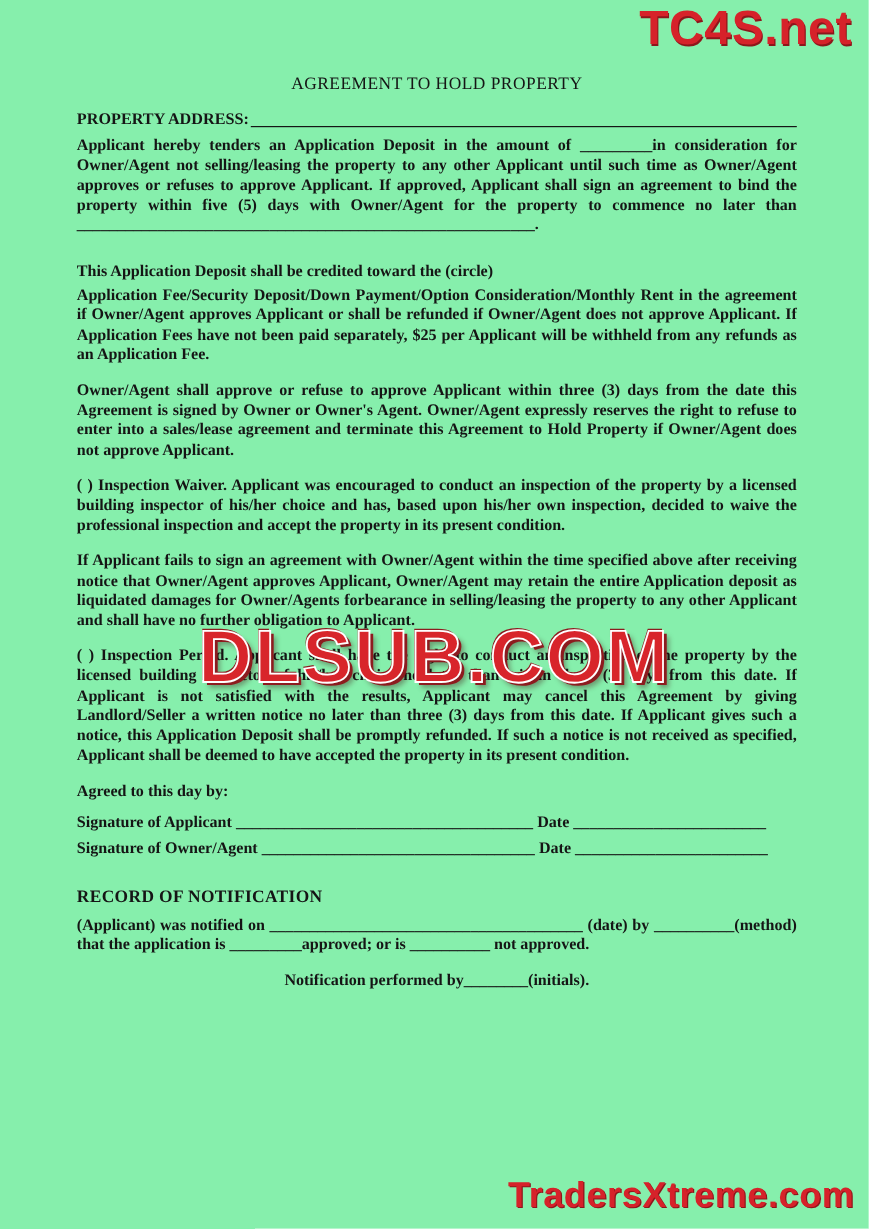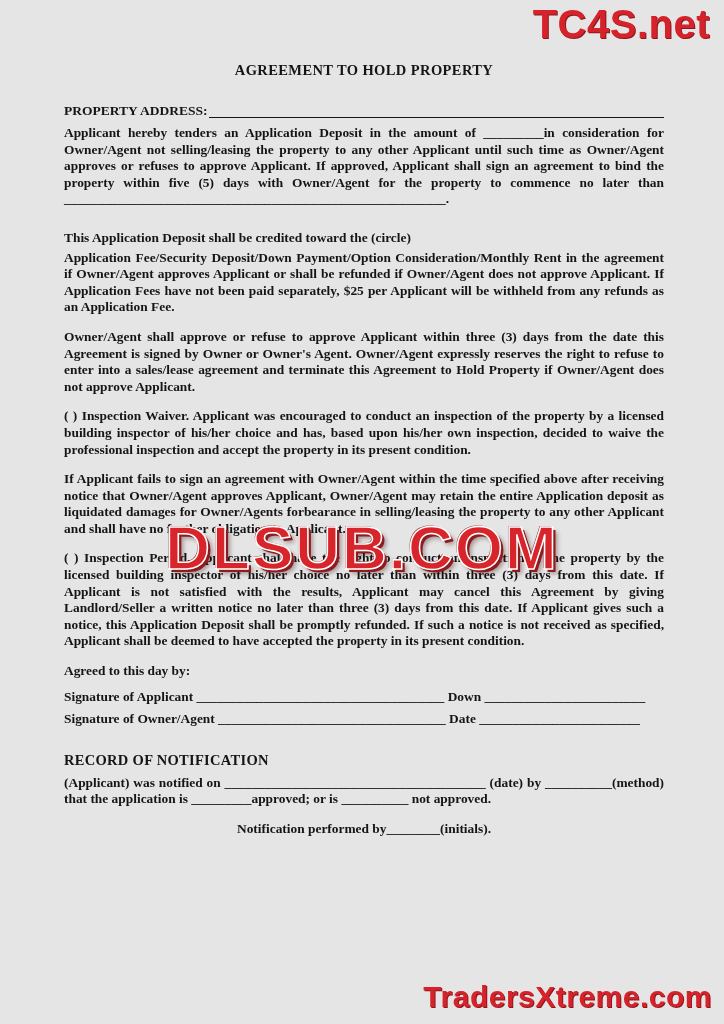--- a/index.html
+++ b/index.html
@@ -4,21 +4,21 @@
 <style>
   html, body {
     margin: 0;
     padding: 0;
     background: #ffffff;
   }
   .page {
     position: relative;
     width: 724px;
     height: 1024px;
-    background: #e5e5e5;
+    background: #86efac;
     overflow: hidden;
     font-family: "Liberation Serif", serif;
     color: #151515;
   }
   .logo-top {
     position: absolute;
     top: 2px;
     right: 14px;
     font-family: "Liberation Sans", sans-serif;
     font-weight: 900;
@@ -54,24 +54,24 @@
     text-shadow: 3px 3px 0 #8d1b1f, -1px -1px 0 #8d1b1f, 5px 5px 4px rgba(60,10,10,0.35);
     z-index: 5;
     white-space: nowrap;
   }
   .content {
     position: relative;
     padding: 62px 60px 0 64px;
     z-index: 1;
   }
   .title {
-    margin: 0 0 24px 0;
+    margin: 0 0 12px 0;
     text-align: center;
     font-size: 14.5px;
-    font-weight: bold;
+    font-weight: normal;
     letter-spacing: 0.4px;
   }
   .address-row {
     display: flex;
     align-items: flex-start;
     margin-bottom: 6px;
     font-size: 13.5px;
     font-weight: bold;
   }
   .address-row .label {
@@ -138,21 +138,21 @@
     <p>Owner/Agent shall approve or refuse to approve Applicant within three (3) days from the date this Agreement is signed by Owner or Owner's Agent. Owner/Agent expressly reserves the right to refuse to enter into a sales/lease agreement and terminate this Agreement to Hold Property if Owner/Agent does not approve Applicant.</p>
 
     <p>( ) Inspection Waiver. Applicant was encouraged to conduct an inspection of the property by a licensed building inspector of his/her choice and has, based upon his/her own inspection, decided to waive the professional inspection and accept the property in its present condition.</p>
 
     <p>If Applicant fails to sign an agreement with Owner/Agent within the time specified above after receiving notice that Owner/Agent approves Applicant, Owner/Agent may retain the entire Application deposit as liquidated damages for Owner/Agents forbearance in selling/leasing the property to any other Applicant and shall have no further obligation to Applicant.</p>
 
     <p>( ) Inspection Period. Applicant shall have the right to conduct an inspection of the property by the licensed building inspector of his/her choice no later than within three (3) days from this date. If Applicant is not satisfied with the results, Applicant may cancel this Agreement by giving Landlord/Seller a written notice no later than three (3) days from this date. If Applicant gives such a notice, this Application Deposit shall be promptly refunded. If such a notice is not received as specified, Applicant shall be deemed to have accepted the property in its present condition.</p>
 
     <p class="agreed">Agreed to this day by:</p>
 
-    <p class="sig">Signature of Applicant _____________________________________  Down ________________________</p>
+    <p class="sig">Signature of Applicant _____________________________________  Date ________________________</p>
 
     <p class="sig">Signature of Owner/Agent __________________________________  Date ________________________</p>
 
     <h2 class="record-heading">RECORD OF NOTIFICATION</h2>
 
     <p>(Applicant) was notified on _______________________________________ (date) by __________(method) that the application is _________approved; or is __________ not approved.</p>
 
     <p class="no-justify">Notification performed by________(initials).</p>
 
   </div>

